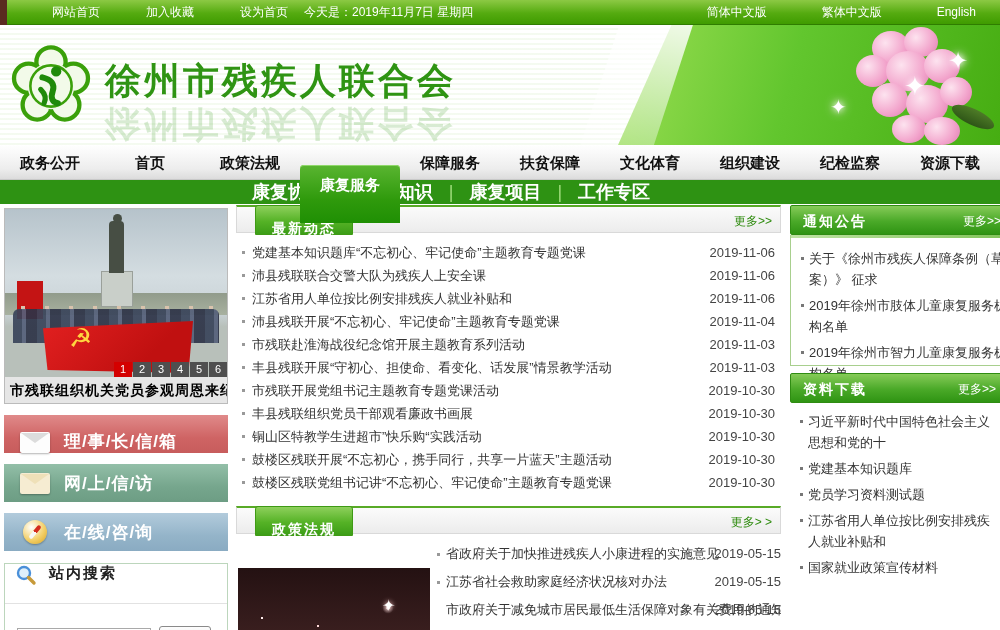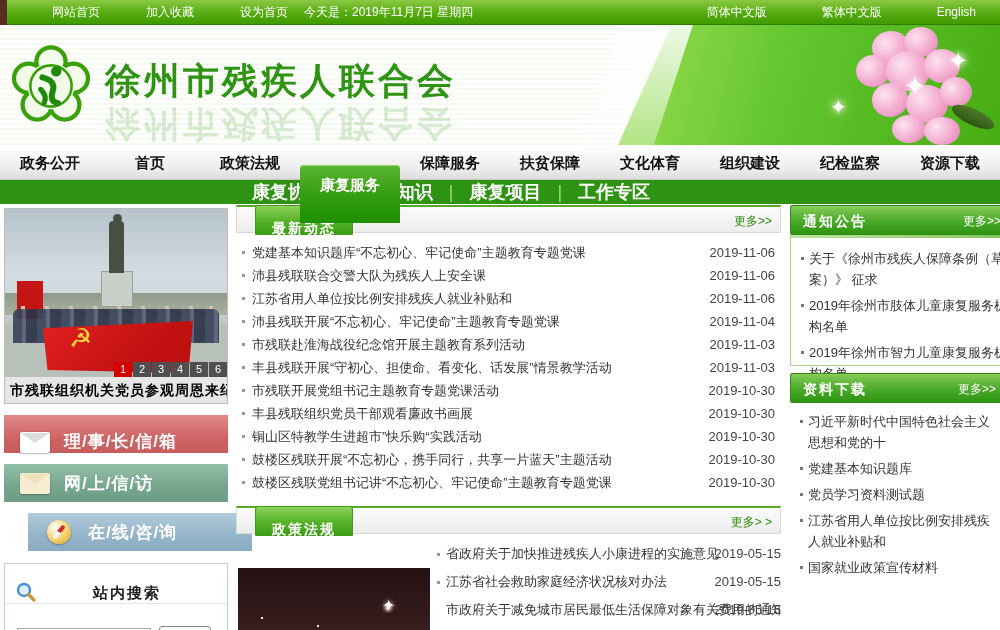--- a/index.html
+++ b/index.html
@@ -90,35 +90,35 @@
   .pager .pg { width:18px; height:15px; margin-left:1px; background:#4f4f4f; color:#fff;
     font-size:11px; text-align:center; line-height:15px; cursor:pointer; }
   .pager .pg.active { background:#d40000; }
   .caption { width:222px; height:26px; background:#e6e6e6; color:#000; font-weight:bold;
     font-size:14px; line-height:26px; padding-left:5px; letter-spacing:1px; white-space:nowrap; overflow:hidden; }
 
   .side-btn { position:relative; width:224px; height:38px; margin-top:11px; display:flex; align-items:center;
     cursor:pointer; color:#fff; font-size:17px; font-weight:bold; letter-spacing:1px; }
   .btn-red { background:linear-gradient(#e08a8a, #cf6464 60%, #c75c5c);align-items:flex-end; }
   .btn-teal { background:linear-gradient(#93bfa8, #76a68d 60%, #6d9d84); }
-  .btn-blue { background:linear-gradient(#b2cbdc, #94b4c9 60%, #8aabc2);margin-left:24px; }
+  .btn-blue { background:linear-gradient(#b2cbdc, #94b4c9 60%, #8aabc2); }
   .icon-mail { width:30px; height:21px; margin:0 14px 0 16px; background:#fdfdfd; border-radius:2px;
     position:relative; box-shadow:0 1px 2px rgba(0,0,0,.3); }
   .icon-mail::before { content:""; position:absolute; left:1px; top:1px;
     border-left:14px solid transparent; border-right:14px solid transparent; border-top:10px solid #dcdcdc; }
   .icon-mail.open { background:#f6ecd2; }
   .icon-mail.open::before { border-top-color:#efe0b8; }
   .icon-compass { width:24px; height:24px; margin:0 17px 0 19px; border-radius:50%;
     background:radial-gradient(circle at 35% 30%, #ffffff, #f3d06a 55%, #d8a21f); position:relative;
     box-shadow:0 1px 2px rgba(0,0,0,.3); }
   .icon-compass::before { content:""; position:absolute; left:10px; top:4px; width:4px; height:16px;
     background:linear-gradient(#d42c1e 50%, #f7f7f7 50%); transform:rotate(40deg); border-radius:2px; }
 
   .search-box { width:224px; margin-top:12px; border:1px solid #bcd6bc; background:#fff; height:110px; }
-  .search-head { display:flex; align-items:flex-end; height:40px; border-bottom:1px solid #e2e2e2;gap:44px; }
+  .search-head { display:flex; align-items:flex-start; height:40px; border-bottom:1px solid #e2e2e2; }
   .search-head .title { font-size:15px; font-weight:bold; color:#222; letter-spacing:2px; }
   .mag { margin:0 12px 0 10px; }
   .search-body { display:flex; align-items:center; padding:22px 8px 0 12px; }
   .search-input { width:134px; height:24px; border:1px solid #a9a9a9; font-size:12px; padding:0 4px; }
   .search-btn { margin-left:8px; width:52px; height:27px; font-size:14px; color:#222;
     background:linear-gradient(#fdfdfd, #dcdcdc); border:1px solid #8a8a8a; border-radius:3px; cursor:pointer; }
 
   
   .midcol { position:absolute; left:236px; top:205px; width:545px; }
   .sec-head { position:relative; height:28px; background:linear-gradient(#fbfbfb, #ececec);

